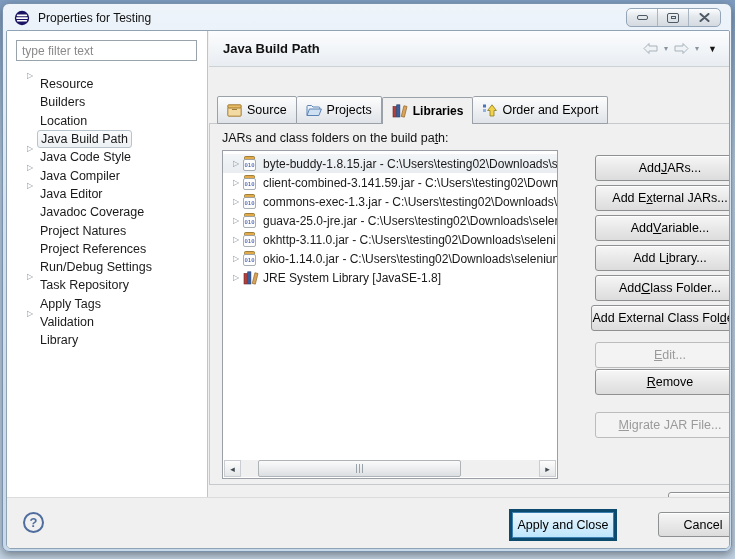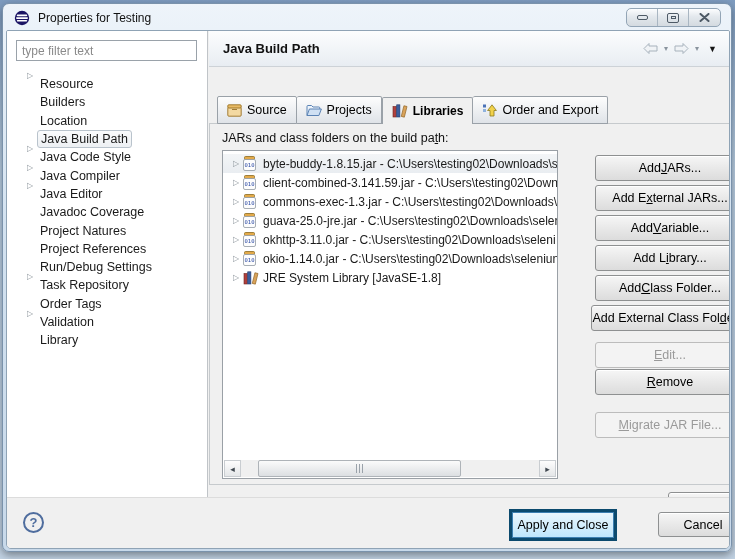--- a/index.html
+++ b/index.html
@@ -198,21 +198,21 @@
         <div class="tree-item">
           <span class="twisty"></span>
           <span class="tree-label">Run/Debug Settings</span>
         </div>
         <div class="tree-item">
           <span class="twisty">▷</span>
           <span class="tree-label">Task Repository</span>
         </div>
         <div class="tree-item">
           <span class="twisty"></span>
-          <span class="tree-label">Order Tags</span>
+          <span class="tree-label">Apply Tags</span>
         </div>
         <div class="tree-item">
           <span class="twisty">▷</span>
           <span class="tree-label">Validation</span>
         </div>
         <div class="tree-item">
           <span class="twisty"></span>
           <span class="tree-label">Library</span>
         </div>
       </div>

